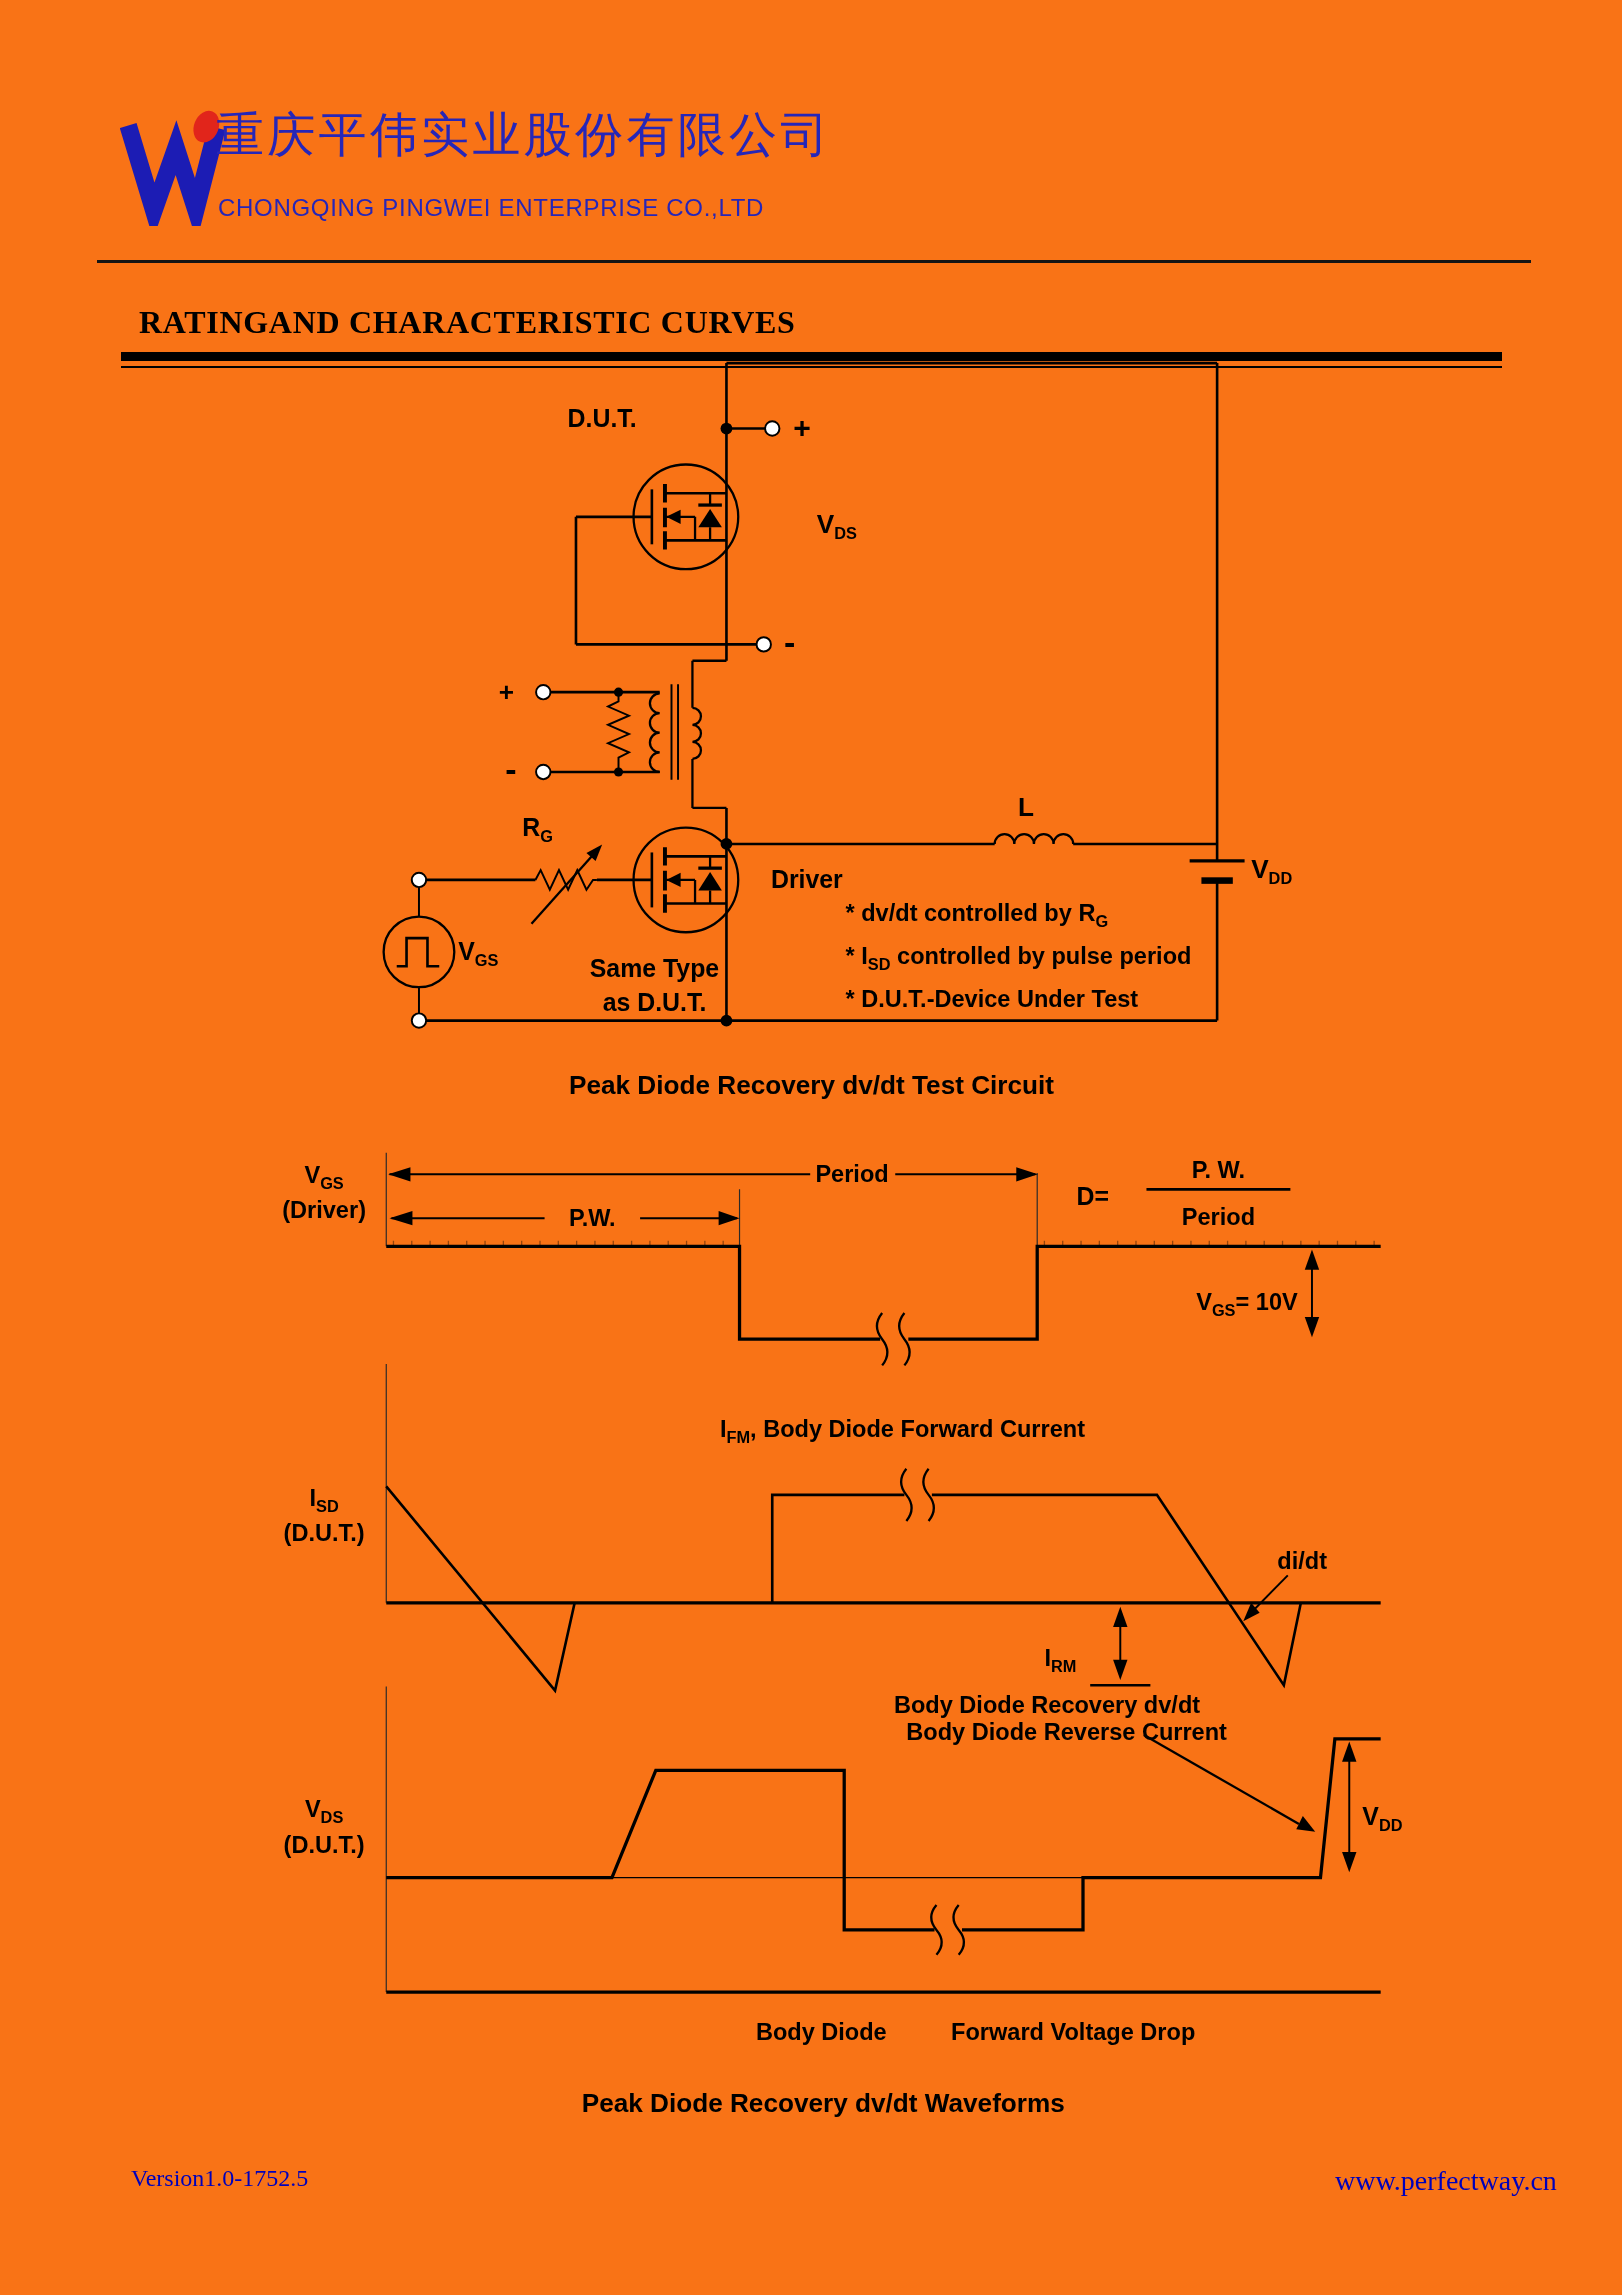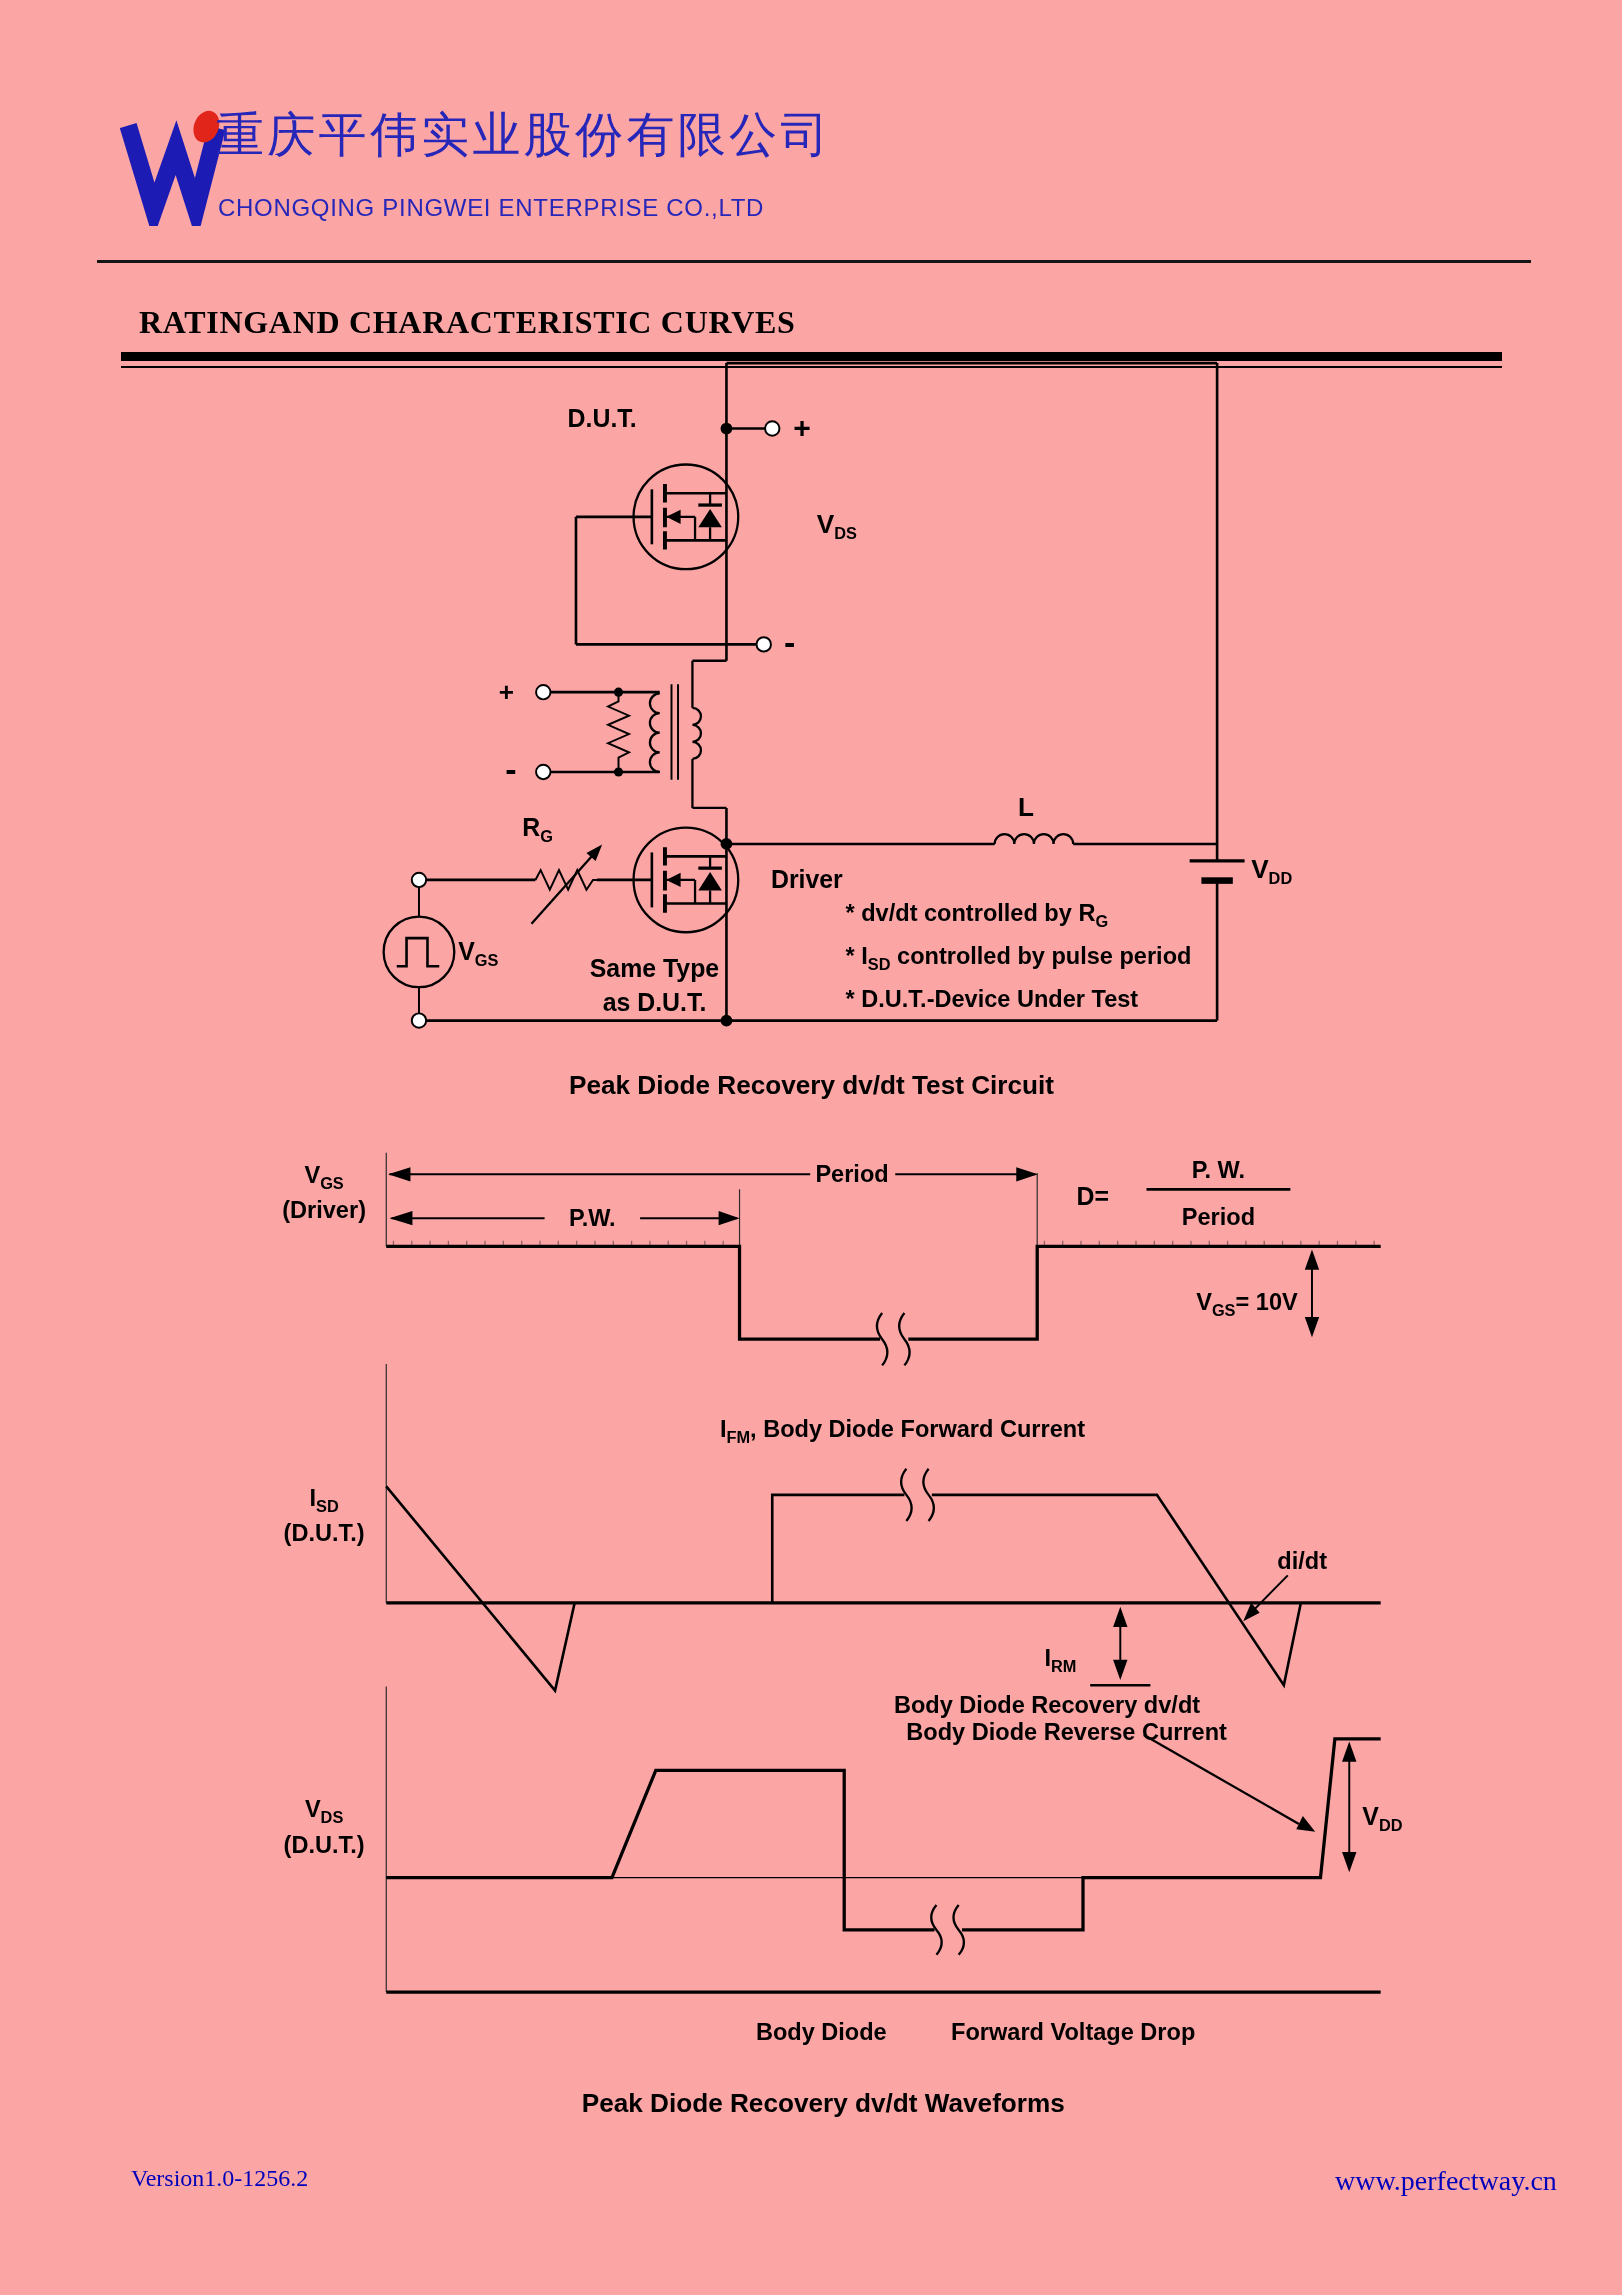--- a/index.html
+++ b/index.html
@@ -1,16 +1,16 @@
 <!DOCTYPE html>
 <html style="font-size:10.5px"><head>
 <meta charset="utf-8">
 <style>
   html,body{margin:0;padding:0;background:#888;}
-  .page{position:relative;width:1623px;height:2295px;background:#fca5a5;overflow:hidden;
+  .page{position:relative;width:1623px;height:2295px;background:#f97316;overflow:hidden;
         font-family:"Liberation Sans",sans-serif;}
   .abs{position:absolute;}
   
   .cn-title{position:absolute;left:216px;top:103px;font-size:48px;letter-spacing:3.3px;
             color:#2626b8;font-family:"DejaVu Sans",sans-serif;font-weight:500;}
   .en-title{position:absolute;left:218px;top:194px;font-size:24px;letter-spacing:0.7px;
             color:#2626b8;font-family:"Liberation Sans",sans-serif;}
   .rule-a{position:absolute;left:97px;top:260px;width:1434px;height:2.6px;background:#151515;}
   h1.page-title{position:absolute;left:124px;top:289px;margin:15px;font-size:32px;
             font-family:"Liberation Serif",serif;font-weight:bold;color:#000;letter-spacing:0.7px;}
@@ -222,17 +222,17 @@
       <text class="lbl" x="1600" y="2618" text-anchor="middle">Body Diode Recovery dv/dt</text>
       <text class="lbl" x="495" y="2778" text-anchor="middle"><tspan>V</tspan><tspan class="sub" dy="9">DS</tspan></text>
       <text class="lbl" x="495" y="2832" text-anchor="middle">(D.U.T.)</text>
       <text class="lbl s38" x="2082" y="2790"><tspan>V</tspan><tspan class="sub" dy="9">DD</tspan></text>
       <text class="lbl" x="1255" y="3118" text-anchor="middle">Body Diode</text>
       <text class="lbl" x="1640" y="3118" text-anchor="middle">Forward Voltage Drop</text>
       <text class="lbl s40" x="1258" y="3228" text-anchor="middle">Peak Diode Recovery dv/dt Waveforms</text>
     </g>
   </svg>
 
-  <div class="footer-left">Version1.0-1256.2</div>
+  <div class="footer-left">Version1.0-1752.5</div>
   <div class="footer-right">www.perfectway.cn</div>
 
 </div>
 
 
 </body></html>

